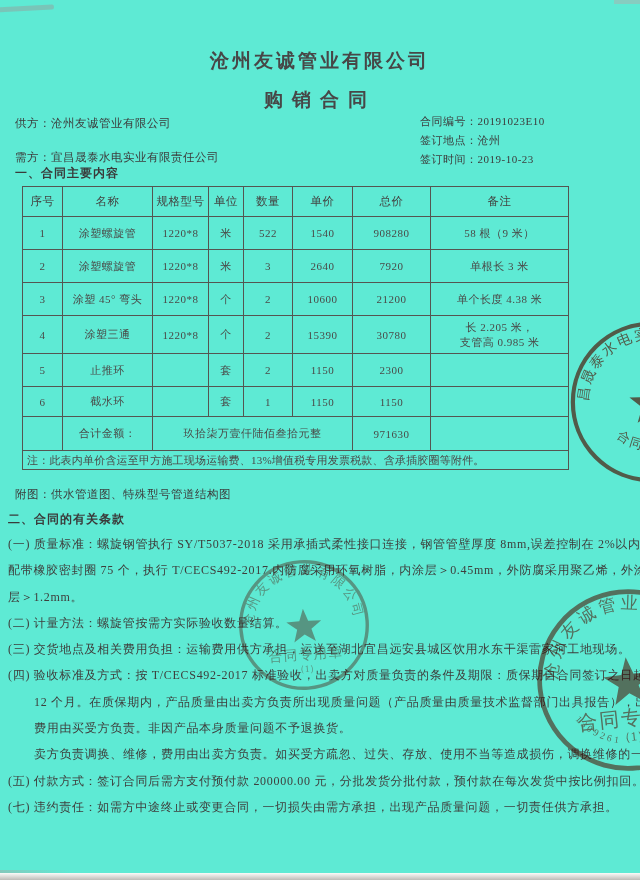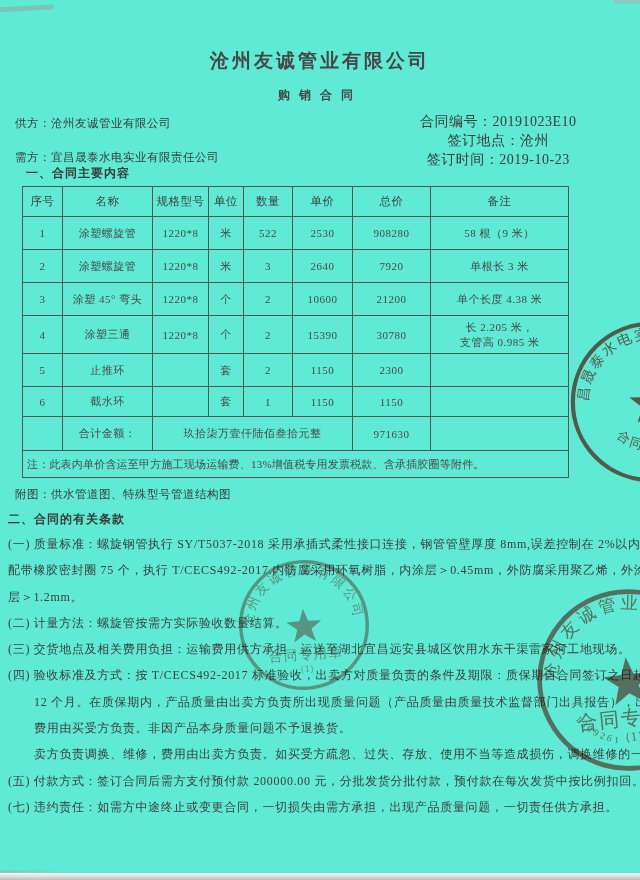--- a/index.html
+++ b/index.html
@@ -8,41 +8,41 @@
     background:#5eead4;overflow:hidden;
     font-family:"Liberation Serif","DejaVu Serif",serif;
     color:#3c3c3c;
   }
   .noise-top-left{position:absolute;top:6px;left:-6px;width:60px;height:5px;background:#9c9a97;opacity:.45;transform:rotate(-3deg);border-radius:2px;}
   .noise-top-right{position:absolute;top:0;right:0;width:26px;height:4px;background:#b0aeab;opacity:.5;}
   .bottom-shade{position:absolute;bottom:0;left:0;right:0;height:7px;background:linear-gradient(#fbfbf9,#bdbcb8);}
   .bottom-corner{position:absolute;bottom:0;left:0;width:70px;height:10px;background:linear-gradient(90deg,#a9a7a3,rgba(255,255,255,0));opacity:.5;}
 
   .doc-company{position:absolute;top:48px;left:0;right:0;text-align:center;font-size:19px;font-weight:600;letter-spacing:3px;color:#474747;}
-  .doc-title{position:absolute;top:87px;left:0;right:0;text-align:center;font-size:12px;font-weight:600;letter-spacing:9px;color:#474747;}
+  .doc-title{position:absolute;top:87px;left:0;right:0;text-align:center;font-size:19px;font-weight:600;letter-spacing:9px;color:#474747;}
 
   .line{position:absolute;font-size:11.5px;letter-spacing:.5px;}
   .supplier-line{top:116px;left:15px;}
   .buyer-line{top:150px;left:15px;}
-  .right-info{position:absolute;top:112px;left:420px;font-size:14px;line-height:19px;letter-spacing:.5px;text-align:center;}
+  .right-info{position:absolute;top:112px;left:420px;font-size:11px;line-height:19px;letter-spacing:.5px;}
   .sec-heading{position:absolute;font-size:12px;font-weight:700;letter-spacing:1px;color:#3a3a3a;}
-  .sec1{top:165px;left:26px;text-align:right;}
+  .sec1{top:165px;left:15px;text-align:right;}
   .sec2{top:511px;left:8px;}
 
   table.items{position:absolute;top:186px;left:22px;width:546px;border-collapse:collapse;table-layout:fixed;padding-left:18px;}
   table.items th,table.items td{
     border:1px solid #555551;font-weight:normal;
     font-size:11px;text-align:center;vertical-align:middle;
     color:#4a4a48;letter-spacing:.5px;padding:0 2px;overflow:hidden;
   }
   table.items th{font-size:11.5px;height:29px;color:#434341;}
   tr.r{height:33px;}
   tr.r4{height:38px;}
   tr.total-row{height:34px;}
-  tr.note-row{height:27px;}
+  tr.note-row{height:19px;}
   tr.note-row td{text-align:left;padding-left:4px;font-size:11px;letter-spacing:.2px;}
   .remark2{display:block;}
 
   .attach-line{top:487px;left:15px;}
   .terms{position:absolute;top:531px;left:8px;width:628px;font-size:12px;line-height:26.3px;letter-spacing:.7px;color:#3e3e3c;}
   .term{white-space:nowrap;}
   .term.indent{padding-left:26px;}
 
   .stamp{position:absolute;mix-blend-mode:multiply;pointer-events:none;}
   .stamp-buyer{left:567px;top:318px;opacity:.85;}
@@ -93,21 +93,21 @@
       <th>单价</th>
       <th>总价</th>
       <th>备注</th>
     </tr>
     <tr class="r">
       <td>1</td>
       <td>涂塑螺旋管</td>
       <td>1220*8</td>
       <td>米</td>
       <td>522</td>
-      <td>2530</td>
+      <td>1540</td>
       <td>908280</td>
       <td>58 根（9 米）</td>
     </tr>
     <tr class="r">
       <td>2</td>
       <td>涂塑螺旋管</td>
       <td>1220*8</td>
       <td>米</td>
       <td>3</td>
       <td>2640</td>

